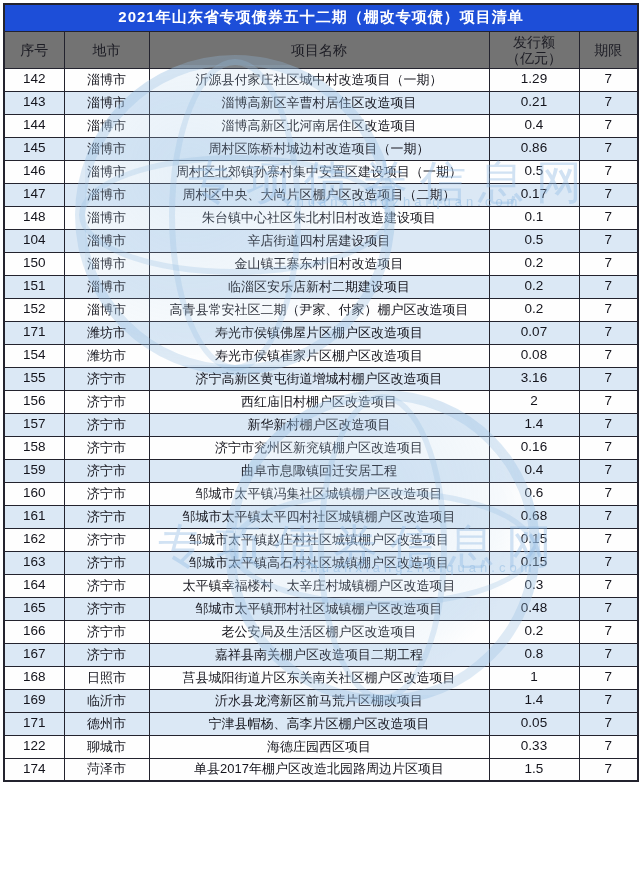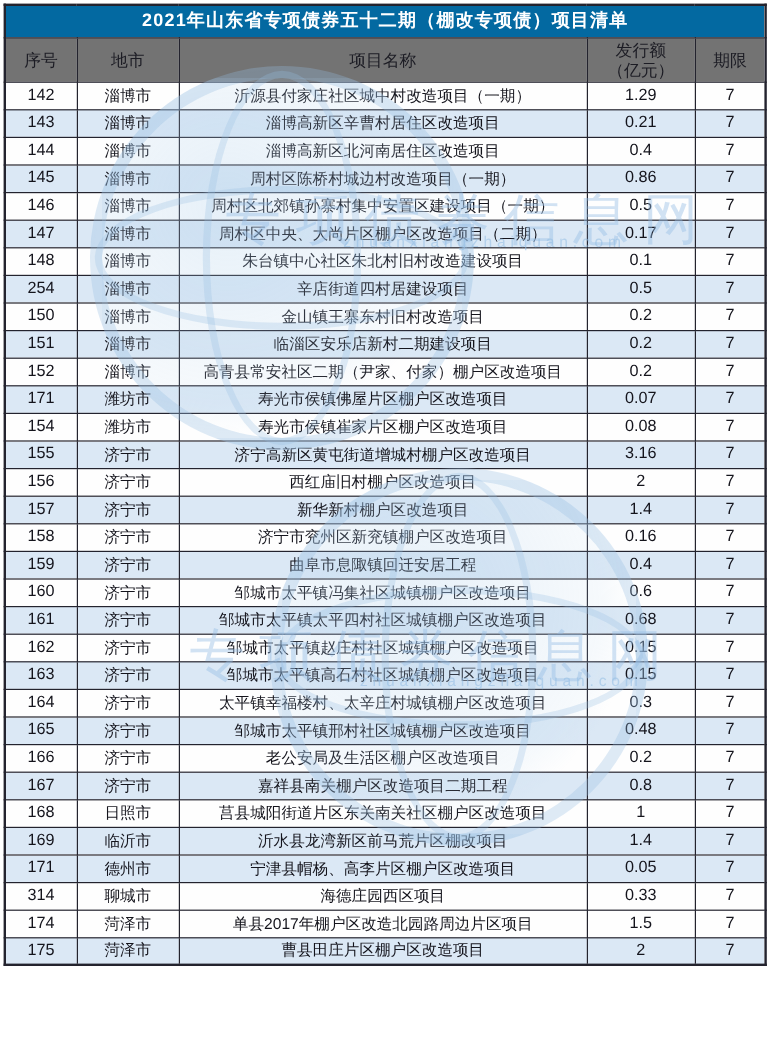--- a/index.html
+++ b/index.html
@@ -11,21 +11,21 @@
   table.bond {
     border-collapse:collapse; table-layout:fixed; width:634px;
     position:relative; z-index:1;
   }
   table.bond th, table.bond td {
     border:1px solid #23232e; box-sizing:border-box;
     text-align:center; vertical-align:middle; overflow:hidden;
   }
   table.bond { border:2px solid #23232e; }
   th.title {
-    background:#0369a1; color:#ffffff; font-size:15px; font-weight:bold;
+    background:#1d4ed8; color:#ffffff; font-size:15px; font-weight:bold;
     height:27px; letter-spacing:1px; padding:2px 4px;
   }
   tr.head th {
     background:#737373; color:#1c1c24; font-weight:normal; font-size:14px;
     height:37px; padding:2px 3px; line-height:1.15;
   }
   tbody td {
     background:#fefefe; color:#14141c; font-size:13px; height:23px;
     padding:1px 4px; line-height:1.25;
   }
@@ -126,21 +126,21 @@
           <td class="term-c">7</td>
         </tr>
         <tr>
           <td class="num">148</td>
           <td>淄博市</td>
           <td>朱台镇中心社区朱北村旧村改造建设项目</td>
           <td class="num">0.1</td>
           <td class="term-c">7</td>
         </tr>
         <tr class="alt">
-          <td class="num">254</td>
+          <td class="num">104</td>
           <td>淄博市</td>
           <td>辛店街道四村居建设项目</td>
           <td class="num">0.5</td>
           <td class="term-c">7</td>
         </tr>
         <tr>
           <td class="num">150</td>
           <td>淄博市</td>
           <td>金山镇王寨东村旧村改造项目</td>
           <td class="num">0.2</td>
@@ -280,38 +280,31 @@
           <td class="term-c">7</td>
         </tr>
         <tr class="alt">
           <td class="num">171</td>
           <td>德州市</td>
           <td>宁津县帽杨、高李片区棚户区改造项目</td>
           <td class="num">0.05</td>
           <td class="term-c">7</td>
         </tr>
         <tr>
-          <td class="num">314</td>
+          <td class="num">122</td>
           <td>聊城市</td>
           <td>海德庄园西区项目</td>
           <td class="num">0.33</td>
           <td class="term-c">7</td>
         </tr>
         <tr>
           <td class="num">174</td>
           <td>菏泽市</td>
           <td>单县2017年棚户区改造北园路周边片区项目</td>
           <td class="num">1.5</td>
-          <td class="term-c">7</td>
-        </tr>
-        <tr class="alt">
-          <td class="num">175</td>
-          <td>菏泽市</td>
-          <td>曹县田庄片区棚户区改造项目</td>
-          <td class="num">2</td>
           <td class="term-c">7</td>
         </tr>
       </tbody>
   </table>
 
   <div class="wm-layer">
     <div class="wm-globe" style="left:75px; top:55px; width:300px; height:300px;"></div>
     <div class="wm-globe" style="left:225px; top:390px; width:295px; height:295px;"></div>
     <div class="wm-big" style="left:188px; top:152px;">专项债券信息网</div>
     <div class="wm-url" style="left:286px; top:194px;">zhuanxiangzhaiquan.com</div>

